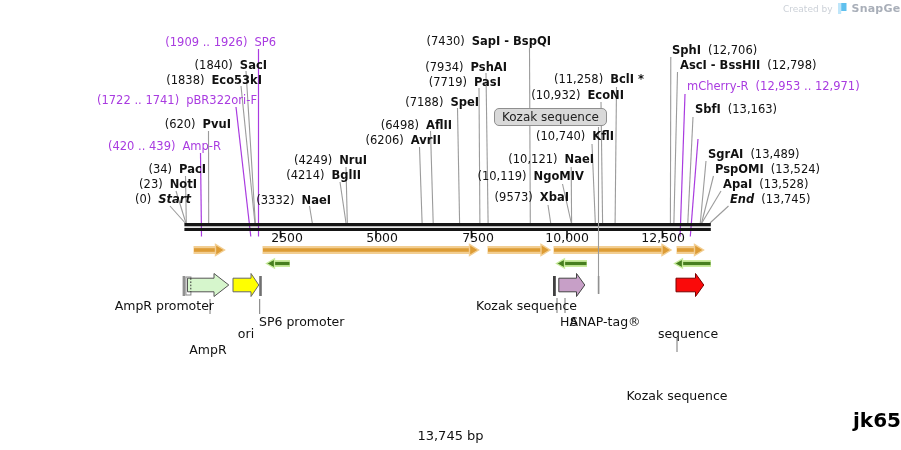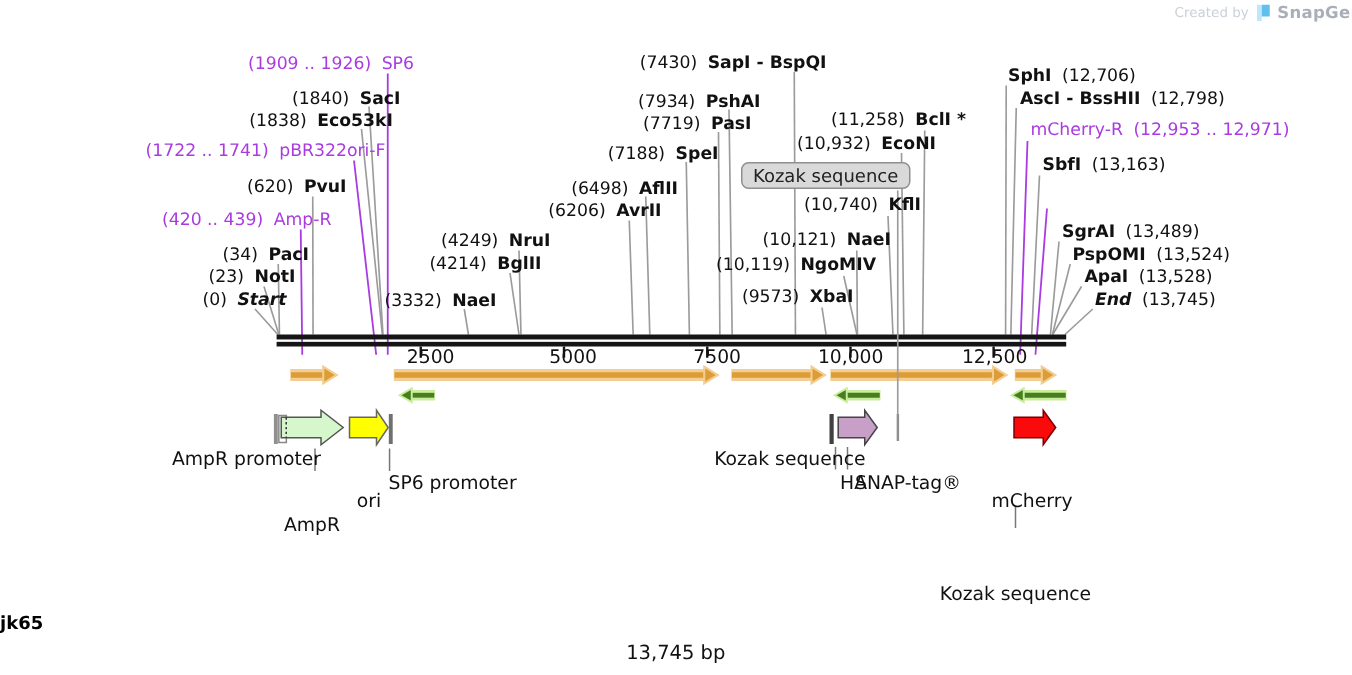--- a/index.html
+++ b/index.html
@@ -10,22 +10,22 @@
   .site span + span{margin-left:7px;}
   .site .nm{font-weight:700;}
   .site.primer .nm,.site.primer .pos{color:#a93be0;font-weight:400;}
   .site.term .nm{font-style:italic;font-weight:700;}
   .ra{text-align:center;}
   .kozakbox{position:absolute;left:494px;top:108px;font-size:12px;line-height:14px;color:#222;
             background:#d9d9d9;border:1px solid #8f8f8f;border-radius:5px;padding:1px 7px;}
   .tick{position:absolute;font-size:12.5px;color:#111;white-space:nowrap;}
   .flabel{position:absolute;font-size:12.5px;line-height:14px;color:#111;white-space:nowrap;}
   .ctr{transform:translateX(-50%);margin-top:28px;}
-  .title-name{position:absolute;left:0;width:901px;top:408px;text-align:left;
-              font-size:12px;font-weight:700;color:#000;}
+  .title-name{position:absolute;left:0;width:901px;top:408px;text-align:right;
+              font-size:20px;font-weight:700;color:#000;}
   .title-size{position:absolute;left:0;width:901px;top:428px;text-align:center;
               font-size:13px;color:#111;}
   .credit{position:absolute;right:9px;top:2px;display:flex;align-items:center;gap:5px;}
   .credit .by{font-size:9px;color:#ccd1d8;}
   .credit .brand{font-size:11px;font-weight:600;color:#a9afb9;letter-spacing:.2px;}
 </style>
 </head>
 <body>
 
 <div id="stage">
@@ -201,21 +201,21 @@
 
   <div class="tick ra" style="right:622px;top:230px">2500</div>
   <div class="tick ra" style="right:527px;top:230px">5000</div>
   <div class="tick ra" style="right:431px;top:230px">7500</div>
   <div class="tick ra" style="right:336px;top:230px">10,000</div>
   <div class="tick ra" style="right:240px;top:230px">12,500</div>
 
   <div class="flabel ra" style="right:711px;top:299px">AmpR promoter</div>
   <div class="flabel ctr" style="left:246px;top:299px">ori</div>
   <div class="flabel ra" style="right:348px;top:299px">Kozak sequence</div>
-  <div class="flabel ctr" style="left:688px;top:299px">mCherry</div>
+  <div class="flabel ctr" style="left:688px;top:299px">sequence</div>
   <div class="flabel ctr" style="left:208px;top:315px">AmpR</div>
   <div class="flabel" style="left:259px;top:315px">SP6 promoter</div>
   <div class="flabel ra" style="right:347px;top:315px">HA</div>
   <div class="flabel" style="left:570px;top:315px">SNAP-tag®</div>
   <div class="flabel ctr" style="left:677px;top:361px">Kozak sequence</div>
 
   <div class="title-name">jk65</div>
   <div class="title-size">13,745 bp</div>
 
 </div>

